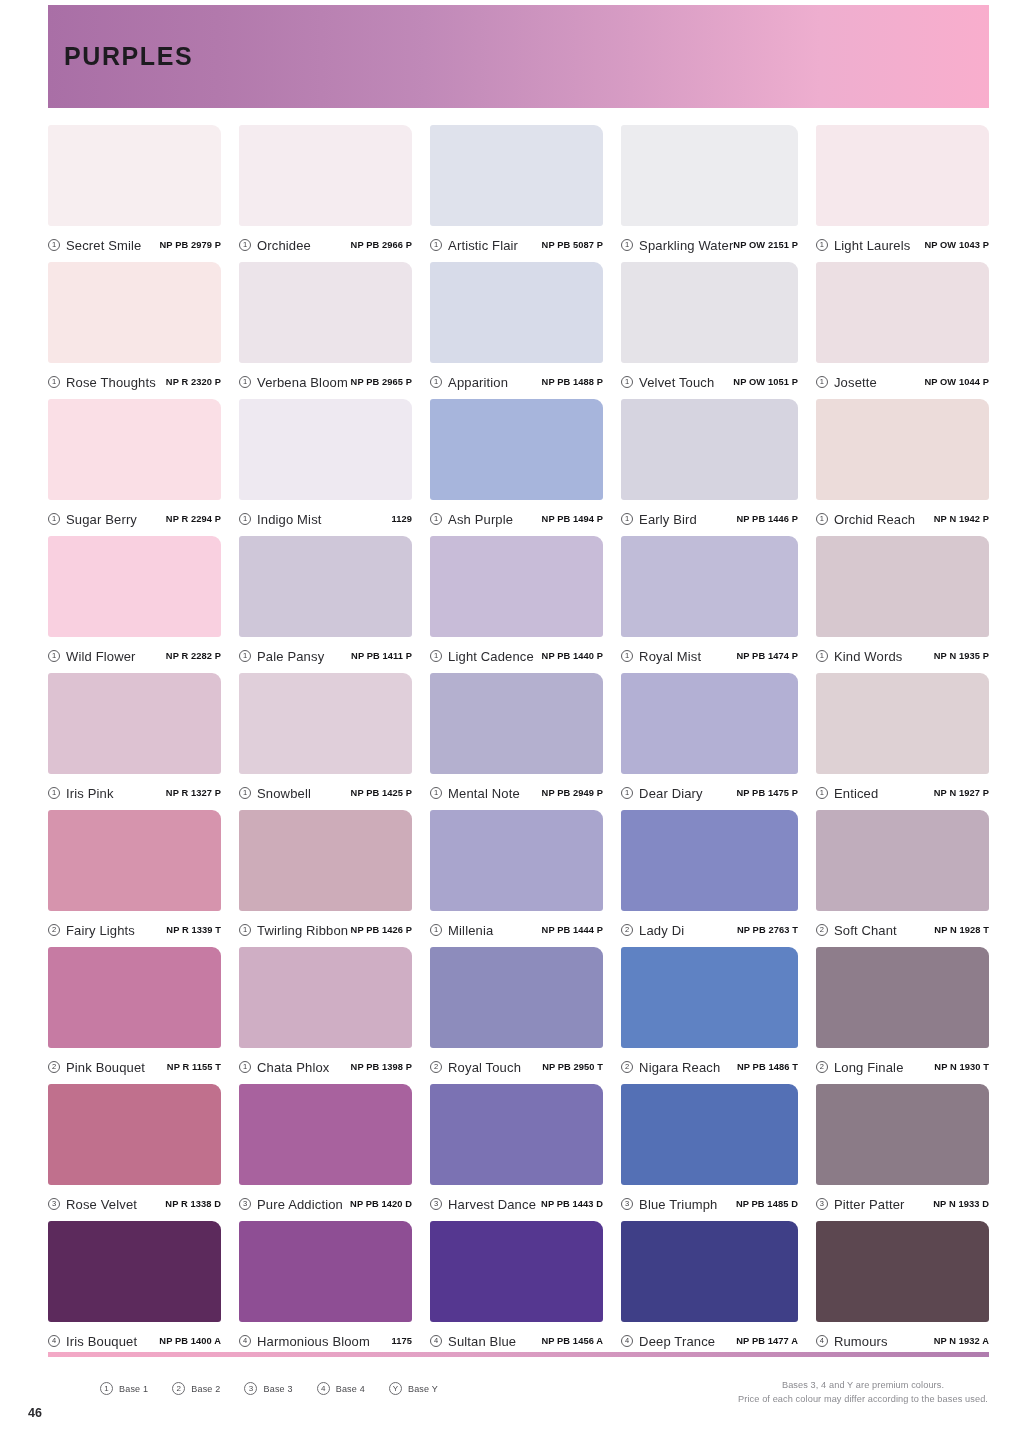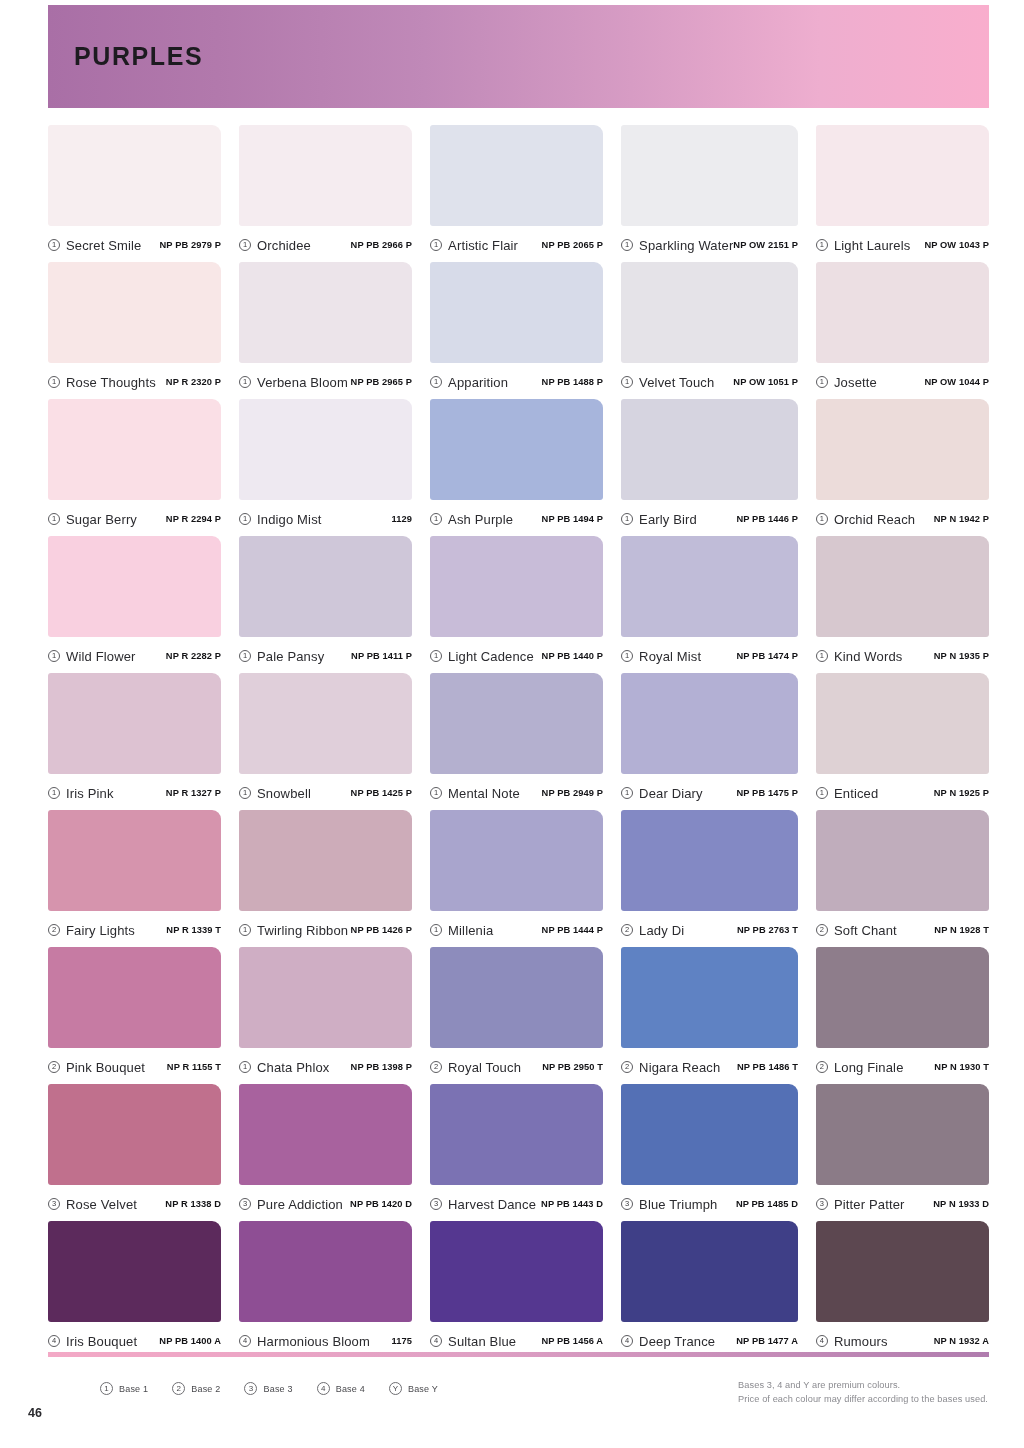--- a/index.html
+++ b/index.html
@@ -36,21 +36,21 @@
         #eeaecf 82%,
         #f9aecd 100%);
     display: flex;
     align-items: center;
   }
   .header-title {
     font-size: 25px;
     font-weight: 700;
     letter-spacing: 1.6px;
     color: #1d1b20;
-    padding-left: 26px;
+    padding-left: 16px;
     font-family: "Liberation Sans", sans-serif;
   }
 
   
   .grid {
     position: absolute;
     left: 48px;
     top: 125px;
     width: 941px;
     display: grid;
@@ -158,21 +158,21 @@
   .legend-label {
     font-size: 9px;
     color: #4a4a4e;
     letter-spacing: 0.2px;
   }
 
   .footer-note {
     position: absolute;
     right: 36px;
     top: 6px;
-    text-align: left;
+    text-align: center;
     color: #8b8b90;
     font-size: 9.2px;
     line-height: 14px;
     letter-spacing: 0.1px;
   }
 
   .page-number {
     position: absolute;
     left: 28px;
     top: 1406px;
@@ -205,21 +205,21 @@
           <span class="base-badge">1</span>
           <span class="colour-name">Orchidee</span>
           <span class="colour-code">NP PB 2966 P</span>
         </div>
       </div>
       <div class="cell">
         <div class="swatch" style="background: rgb(223, 226, 236);"></div>
         <div class="caption">
           <span class="base-badge">1</span>
           <span class="colour-name">Artistic Flair</span>
-          <span class="colour-code">NP PB 2065 P</span>
+          <span class="colour-code">NP PB 5087 P</span>
         </div>
       </div>
       <div class="cell">
         <div class="swatch" style="background: rgb(236, 236, 239);"></div>
         <div class="caption">
           <span class="base-badge">1</span>
           <span class="colour-name">Sparkling Water</span>
           <span class="colour-code">NP OW 2151 P</span>
         </div>
       </div>
@@ -381,21 +381,21 @@
           <span class="base-badge">1</span>
           <span class="colour-name">Dear Diary</span>
           <span class="colour-code">NP PB 1475 P</span>
         </div>
       </div>
       <div class="cell">
         <div class="swatch" style="background: rgb(222, 209, 212);"></div>
         <div class="caption">
           <span class="base-badge">1</span>
           <span class="colour-name">Enticed</span>
-          <span class="colour-code">NP N 1925 P</span>
+          <span class="colour-code">NP N 1927 P</span>
         </div>
       </div>
       <div class="cell">
         <div class="swatch" style="background: rgb(214, 148, 173);"></div>
         <div class="caption">
           <span class="base-badge">2</span>
           <span class="colour-name">Fairy Lights</span>
           <span class="colour-code">NP R 1339 T</span>
         </div>
       </div>

